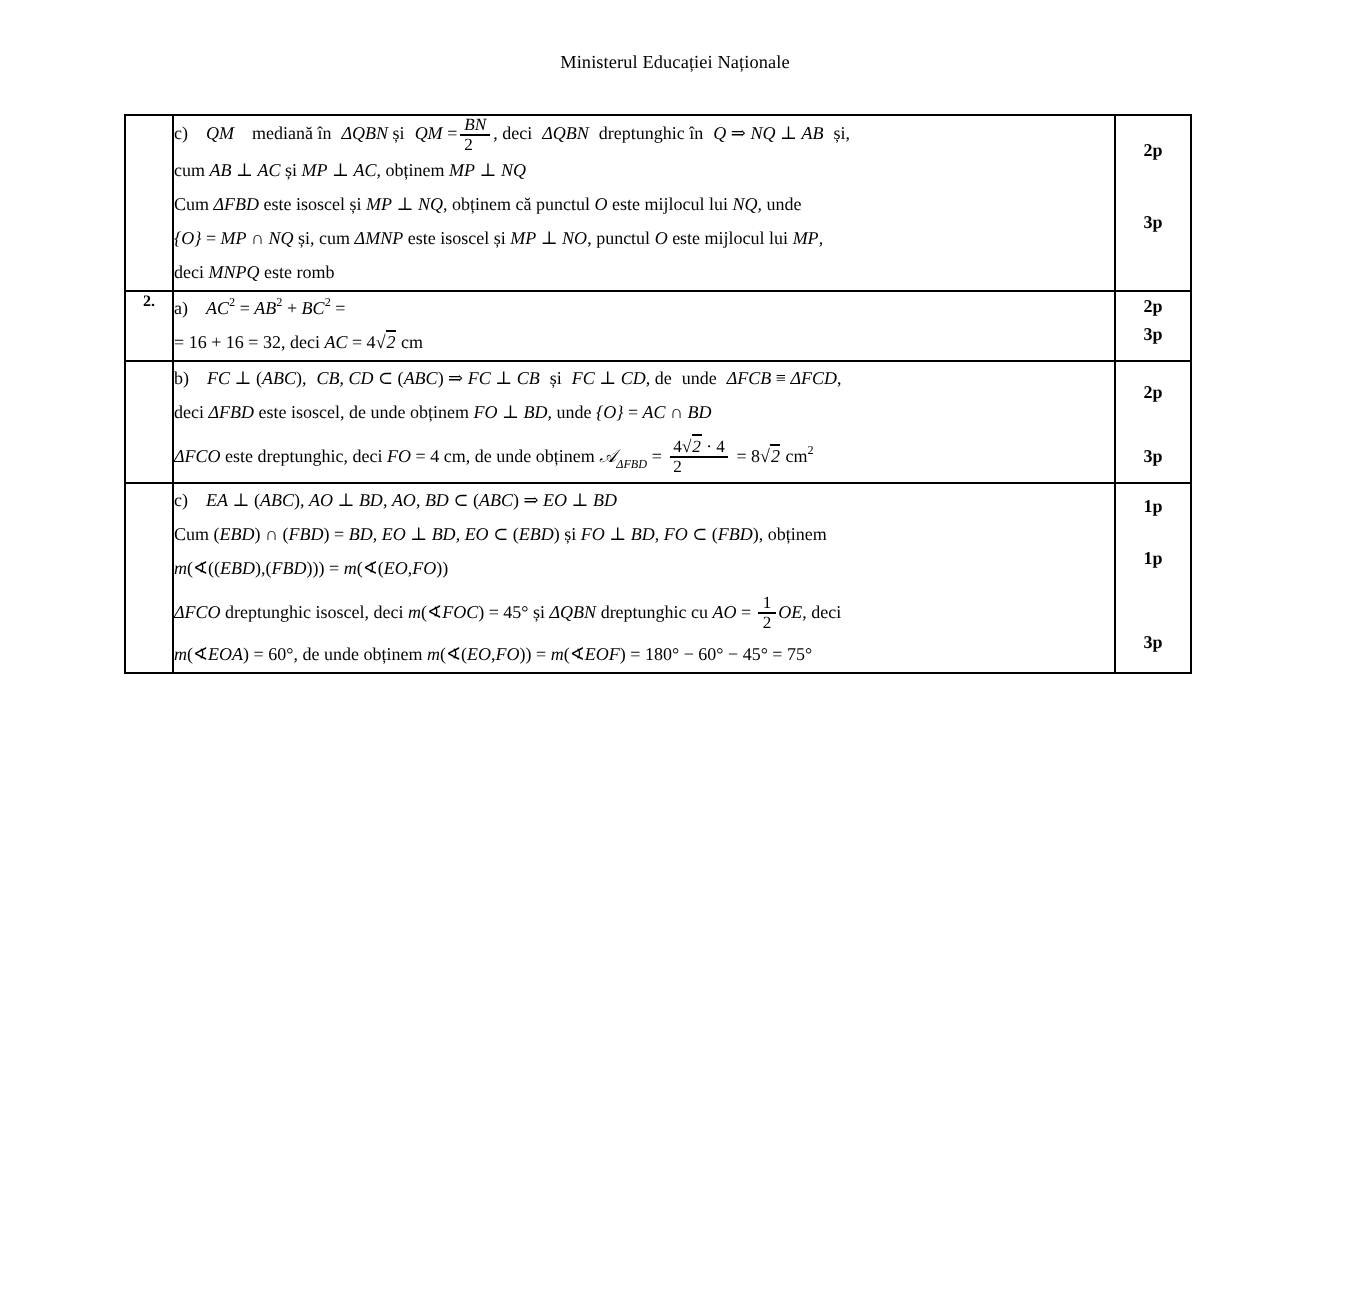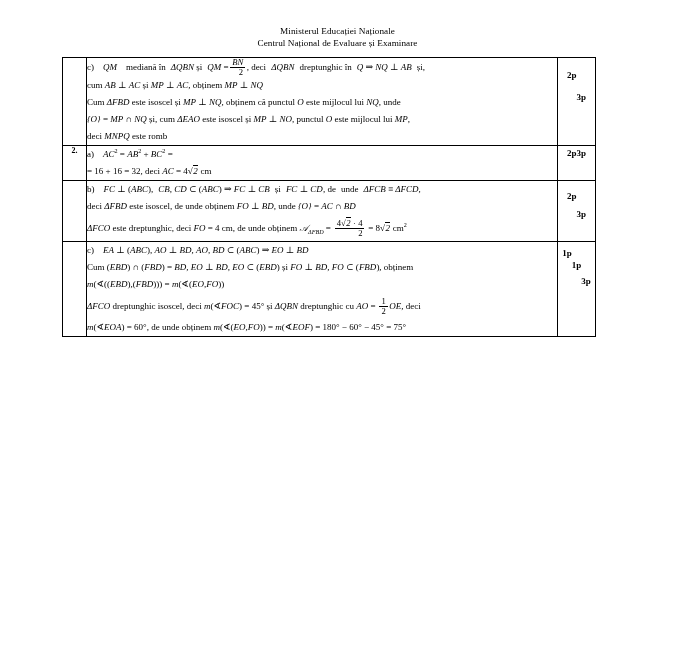--- a/index.html
+++ b/index.html
@@ -61,33 +61,33 @@
   }
   td.pts {
     width: 37px;
     text-align: center;
     font-size: 9px;
     font-weight: bold;
     padding: 0;
   }
   .ptsbox {
     display: flex;
-    flex-direction: row;
+    flex-direction: column;
     height: 100%;
-    justify-content: center;
+    justify-content: flex-start;
   }
   .pline { padding: 2px 0; }
 
   
   .m { font-family: "Liberation Serif", "DejaVu Serif", serif; font-style: italic; }
   .up { font-style: normal; }
   .frac {
     display: inline-block;
     vertical-align: middle;
-    text-align: right;
+    text-align: left;
     font-size: 8.6px;
     line-height: 1.05;
     margin: 0 1.5px;
     position: relative;
     top: -0.5px;
   }
   .frac .num { display: block; padding: 0 2px; }
   .frac .den { display: block; border-top: 1px solid #000; padding: 0 2px; }
   sup { font-size: 0.68em; vertical-align: super; line-height: 0; }
   sub { font-size: 0.68em; vertical-align: sub; line-height: 0; }
@@ -98,40 +98,39 @@
   .sp2 { display: inline-block; width: 9px; }
   .scriptA { font-family: "Liberation Serif", serif; font-style: italic; }
 </style>
 </head>
 <body>
 
 <div class="page">
 
   <div class="doc-header">
     <div>Ministerul Educației Naționale</div>
-    <div>Centrul Național de Evaluare și Examinare</div>
   </div>
 
   <table class="grid">
 
     <tbody>
         <tr>
       <td class="idx"></td>
       <td class="body">
         <span class="line">
           <span class="up">c)</span><span class="sp2"></span><span class="m">QM</span><span class="sp2"></span>mediană în<span class="sp"></span><span class="m">ΔQBN</span> și<span class="sp"></span><span class="m">QM</span> =<span class="frac"><span class="num m">BN</span><span class="den up">2</span></span>, deci<span class="sp"></span><span class="m">ΔQBN</span><span class="sp"></span>dreptunghic în<span class="sp"></span><span class="m">Q</span> ⇒ <span class="m">NQ</span> ⊥ <span class="m">AB</span><span class="sp"></span>și,
         </span>
         <span class="line">
           cum <span class="m">AB</span> ⊥ <span class="m">AC</span> și <span class="m">MP</span> ⊥ <span class="m">AC</span>, obținem <span class="m">MP</span> ⊥ <span class="m">NQ</span>
         </span>
         <span class="line">
           Cum <span class="m">ΔFBD</span> este isoscel și <span class="m">MP</span> ⊥ <span class="m">NQ</span>, obținem că punctul <span class="m">O</span> este mijlocul lui <span class="m">NQ</span>, unde
         </span>
         <span class="line">
-          <span class="m">{O}</span> = <span class="m">MP</span> ∩ <span class="m">NQ</span> și, cum <span class="m">ΔEAO</span> este isoscel și <span class="m">MP</span> ⊥ <span class="m">NO</span>, punctul <span class="m">O</span> este mijlocul lui <span class="m">MP</span>,
+          <span class="m">{O}</span> = <span class="m">MP</span> ∩ <span class="m">NQ</span> și, cum <span class="m">ΔMNP</span> este isoscel și <span class="m">MP</span> ⊥ <span class="m">NO</span>, punctul <span class="m">O</span> este mijlocul lui <span class="m">MP</span>,
         </span>
         <span class="line">
           deci <span class="m">MNPQ</span> este romb
         </span>
       </td>
       <td class="pts">
         <div class="ptsbox" style="padding-top:10px;">
           <div class="pline">2p</div>
           <div class="pline" style="padding-top:24px;">3p</div>
         </div>

